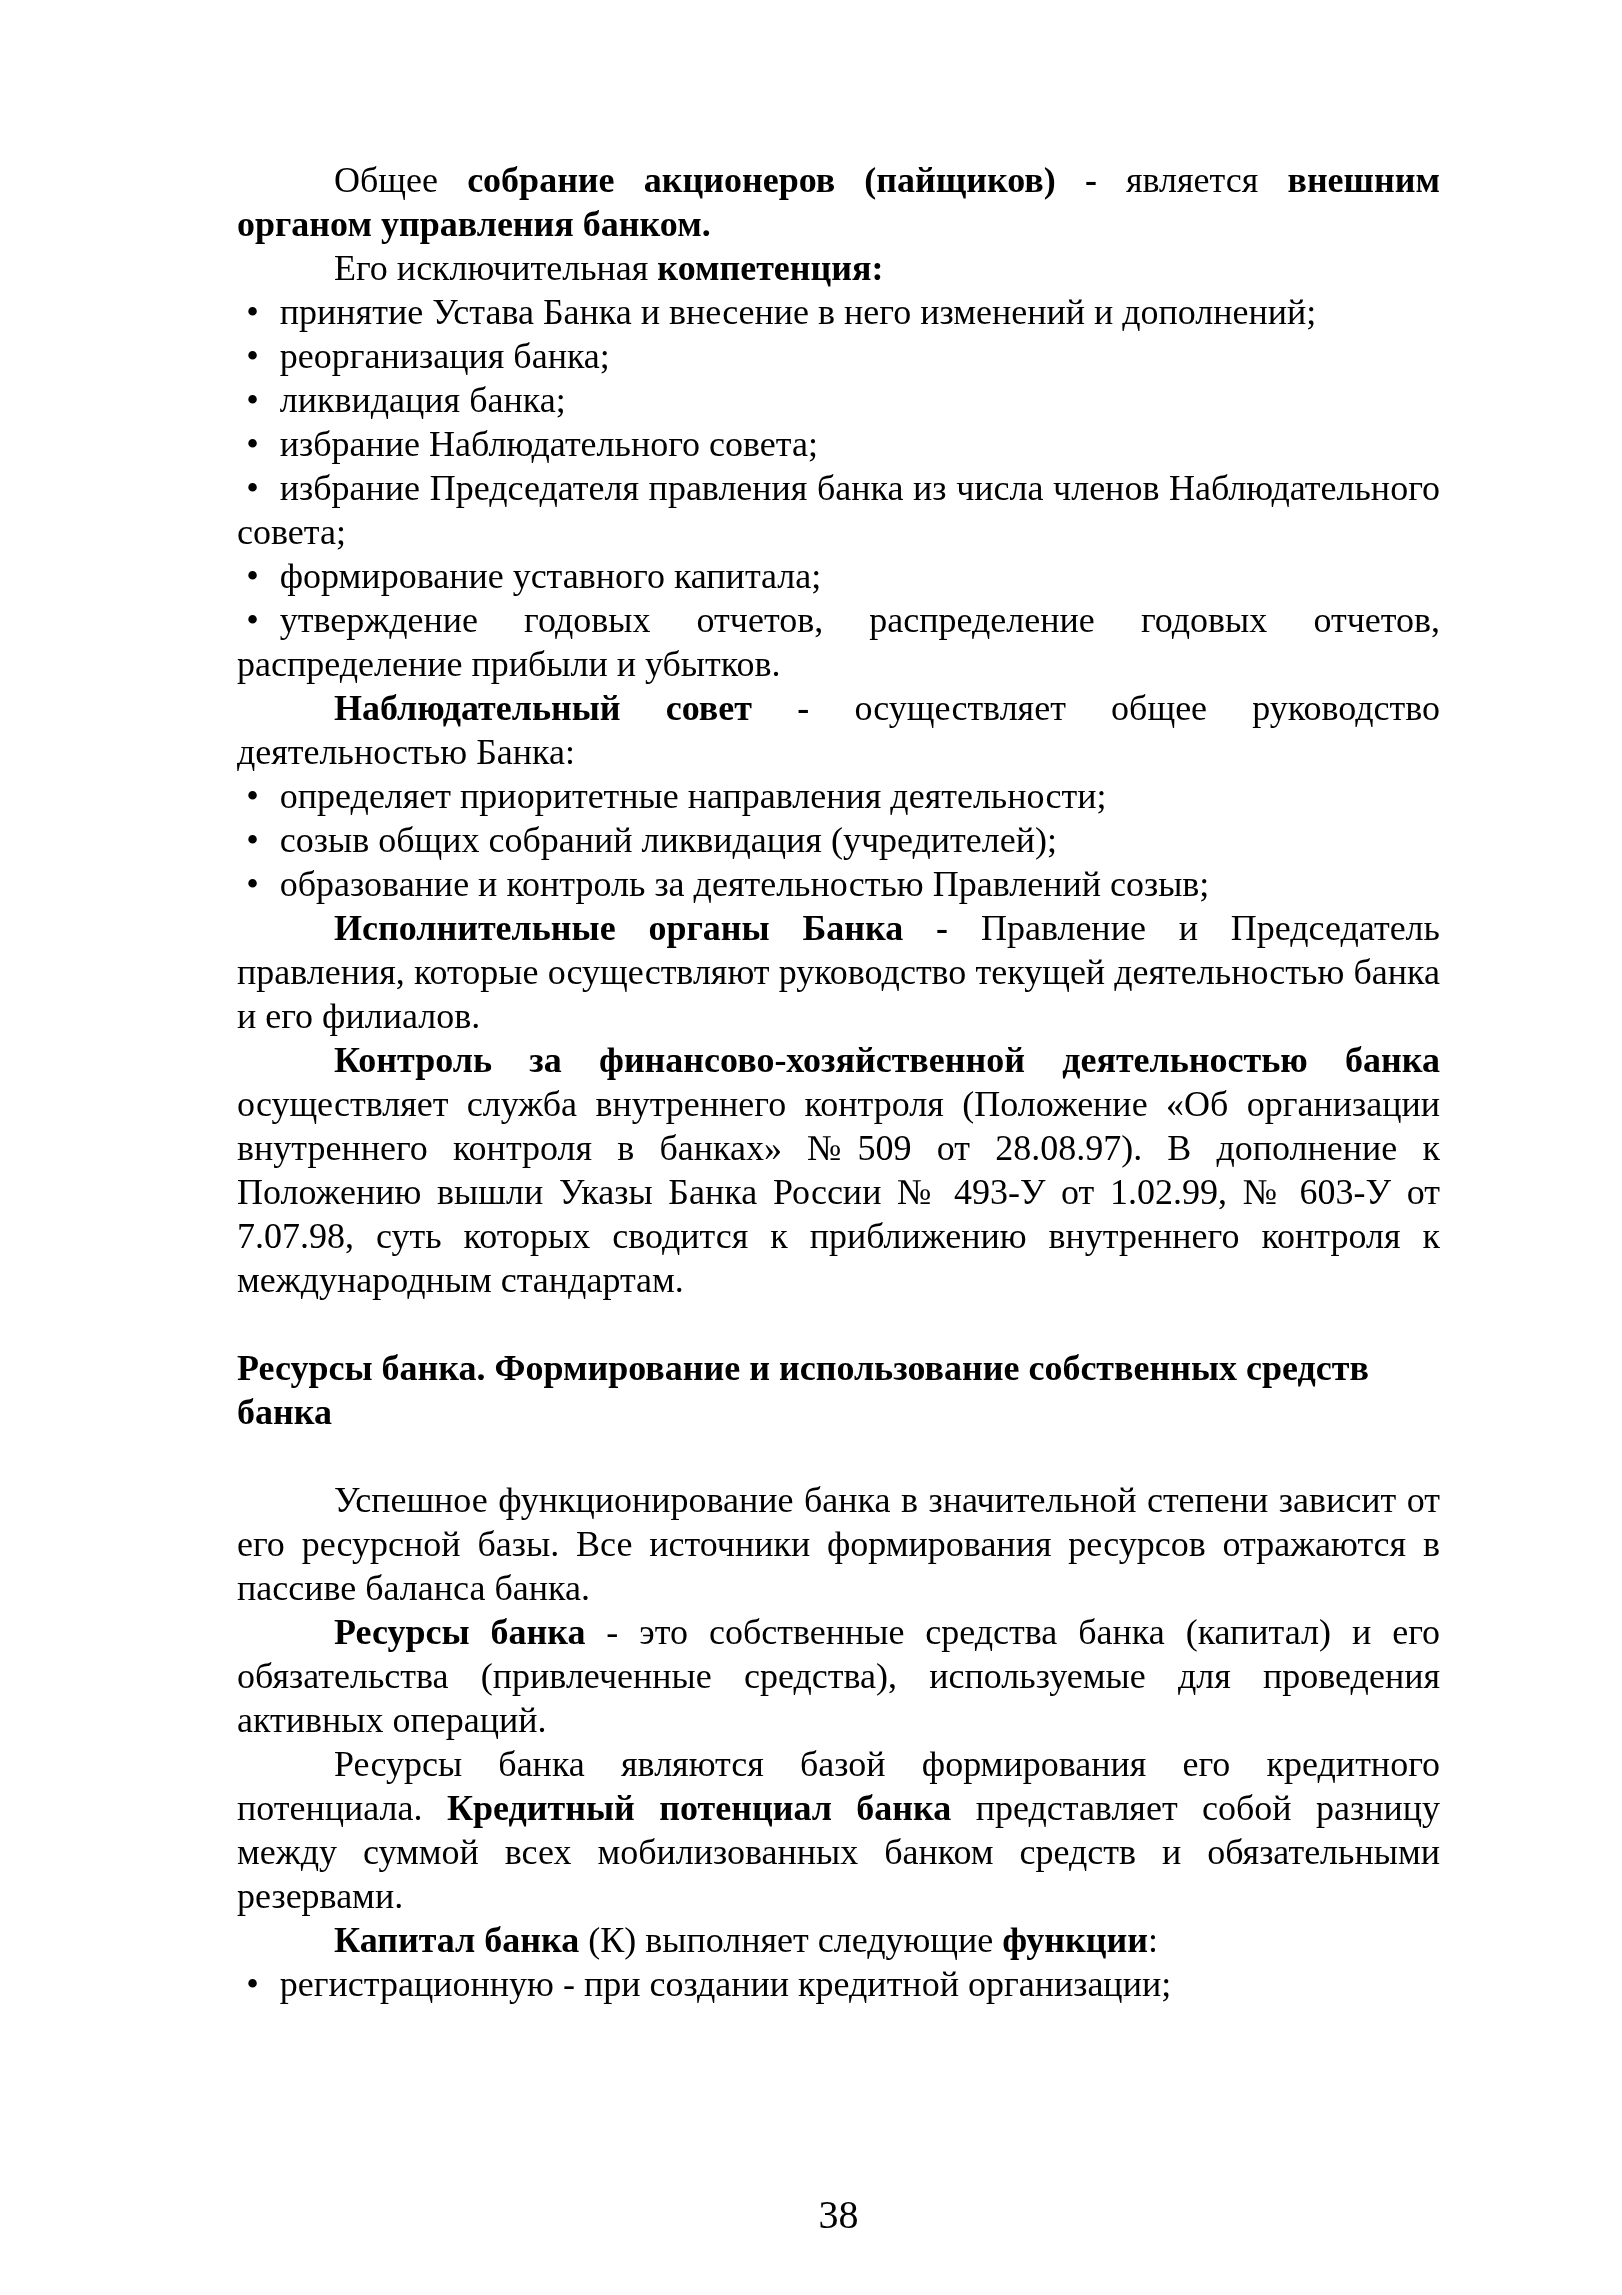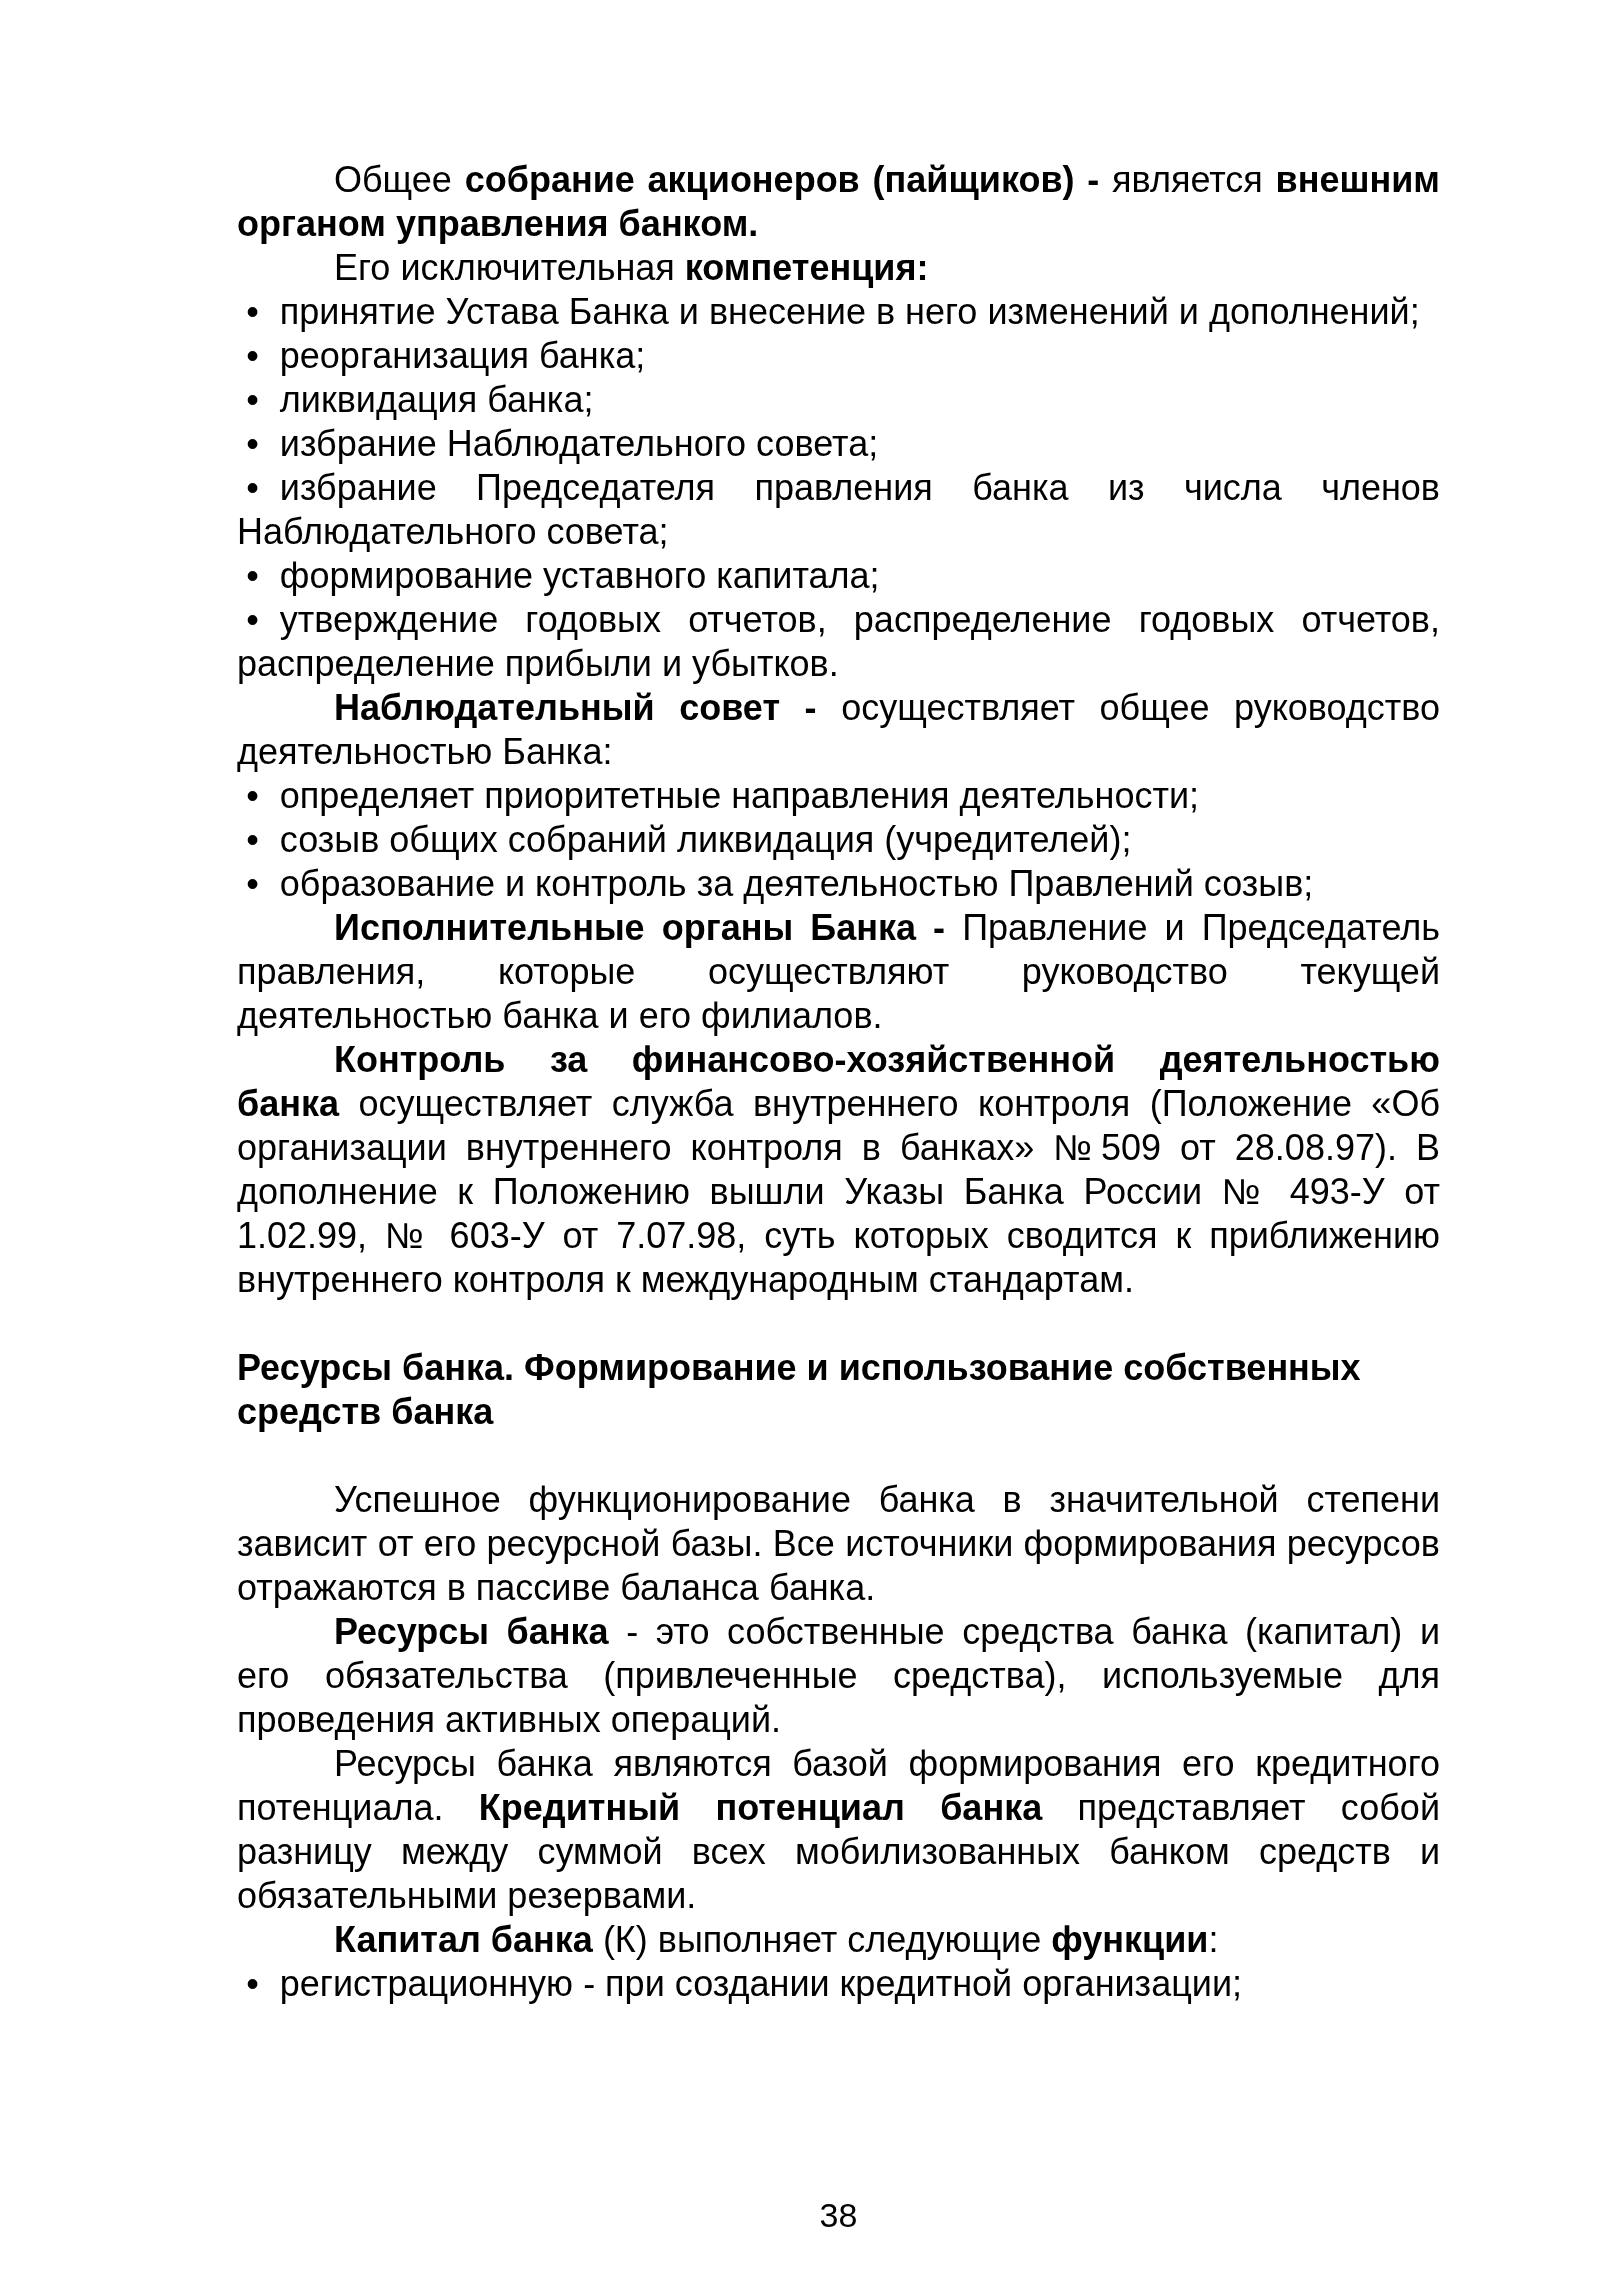--- a/index.html
+++ b/index.html
@@ -7,21 +7,21 @@
     padding: 0;
     background: #ffffff;
   }
   .page {
     position: relative;
     width: 1622px;
     height: 2295px;
     box-sizing: border-box;
     background: #ffffff;
     color: #000000;
-    font-family: Liberation Sans, sans-serif;
+    font-family: Liberation Serif, serif;
     font-size: 36px;
     line-height: 44px;
     padding: 158px 182px 0 237px;
     overflow: hidden;
   }
   .doc-body p {
     margin: 0;
     text-align: justify;
   }
   .doc-body p.indent {
@@ -41,21 +41,21 @@
   }
   .bold {
     font-weight: bold;
   }
   .page-number {
     position: absolute;
     left: 237px;
     width: 1203px;
     bottom: 58px;
     text-align: center;
-    font-size: 34px;
+    font-size: 40px;
   }
 </style>
 </head>
 <body>
 
 <div class="page">
   <div class="doc-body">
       <p class=" indent"><span>Общее </span><span class="bold">собрание акционеров (пайщиков) - </span><span>является </span><span class="bold">внешним органом управления банком.</span></p>
       <p class=" indent"><span>Его исключительная </span><span class="bold">компетенция:</span></p>
       <p class=""><span class="bullet-char">•</span><span>принятие Устава Банка и внесение в него изменений и дополнений;</span></p>

